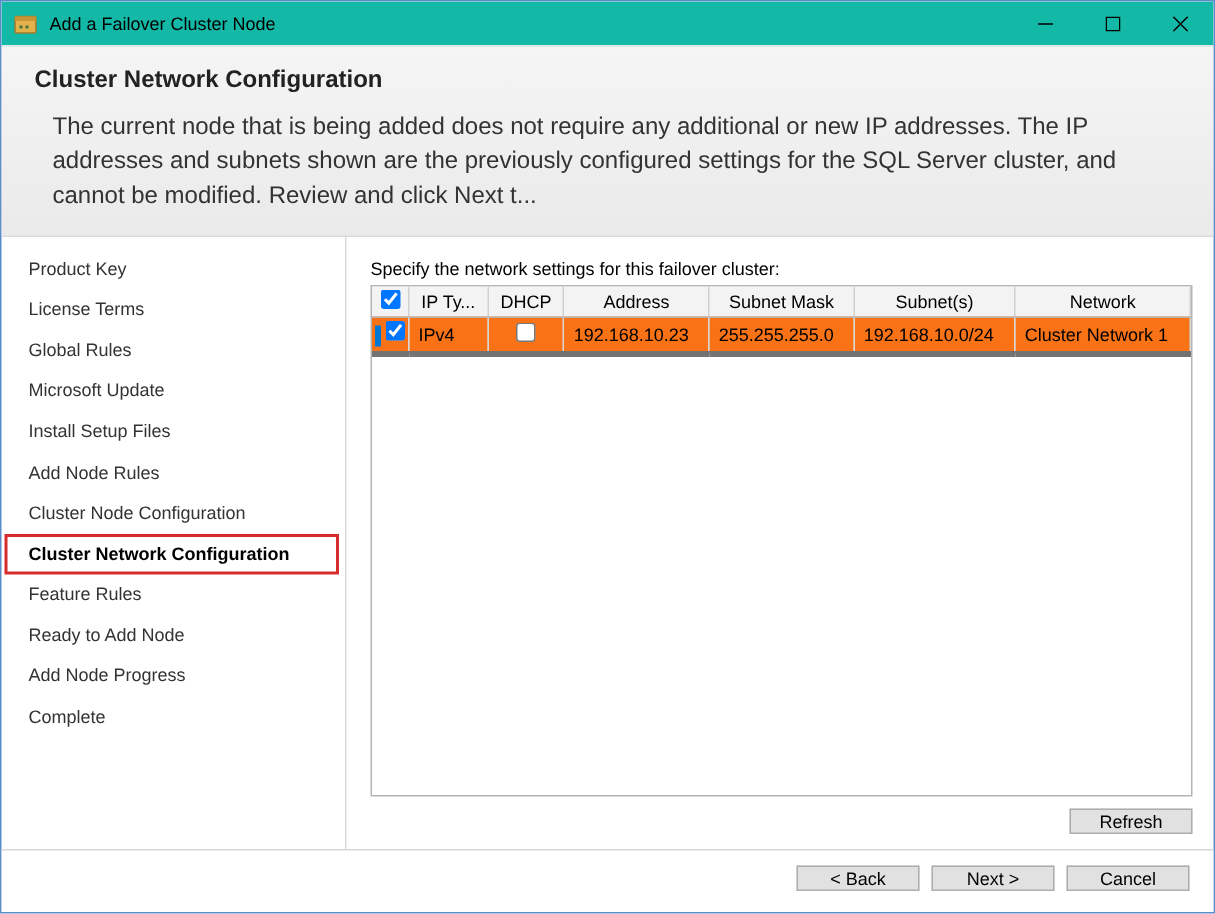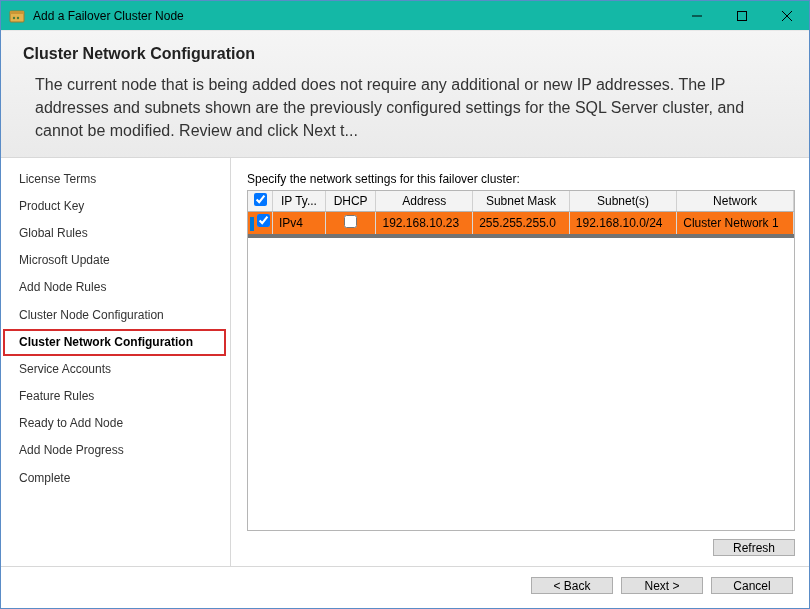--- a/index.html
+++ b/index.html
@@ -189,28 +189,28 @@
   </div>
 </div>
 
 <div class="header">
   <h1>Cluster Network Configuration</h1>
   <p>The current node that is being added does not require any additional or new IP addresses.  The IP addresses and subnets shown are the previously configured settings for the SQL Server cluster, and cannot be modified. Review and click Next t...</p>
 </div>
 
 <div class="body">
   <div class="sidebar" id="sidebar">
+      <div class="sidebar-item">Product Key</div>
       <div class="sidebar-item">License Terms</div>
-      <div class="sidebar-item">Product Key</div>
       <div class="sidebar-item">Global Rules</div>
       <div class="sidebar-item">Microsoft Update</div>
+      <div class="sidebar-item">Install Setup Files</div>
       <div class="sidebar-item">Add Node Rules</div>
       <div class="sidebar-item">Cluster Node Configuration</div>
       <div class="sidebar-item current">Cluster Network Configuration</div>
-      <div class="sidebar-item">Service Accounts</div>
       <div class="sidebar-item">Feature Rules</div>
       <div class="sidebar-item">Ready to Add Node</div>
       <div class="sidebar-item">Add Node Progress</div>
       <div class="sidebar-item">Complete</div>
     </div>
 
   <div class="mainpane">
     <div class="instr">Specify the network settings for this failover cluster:</div>
 
     <div class="grid-wrap">

